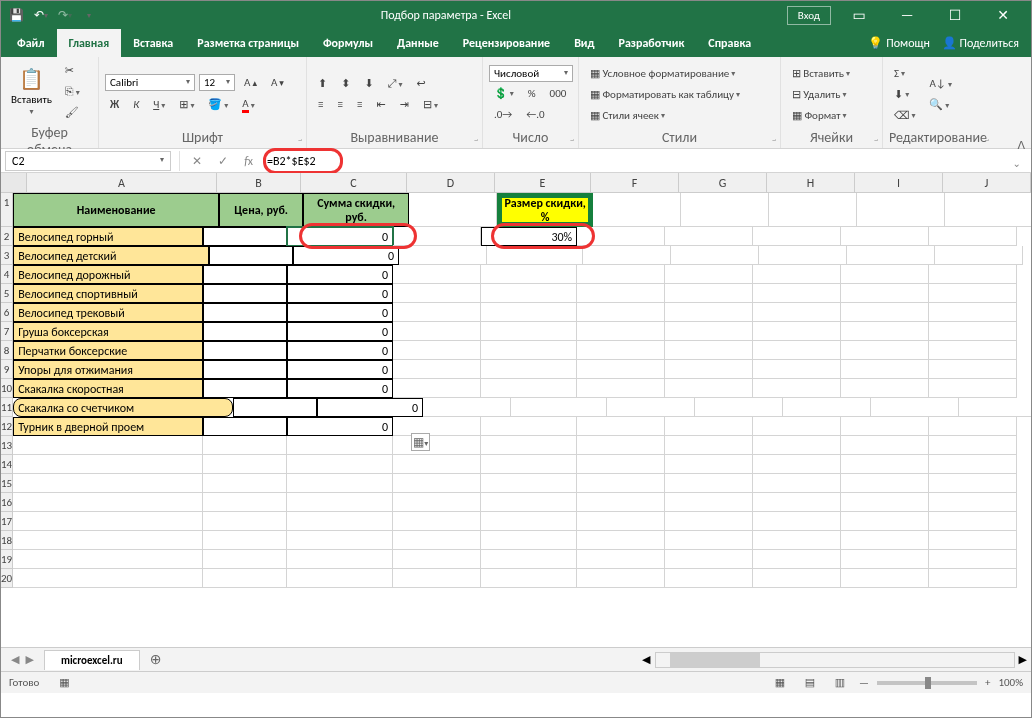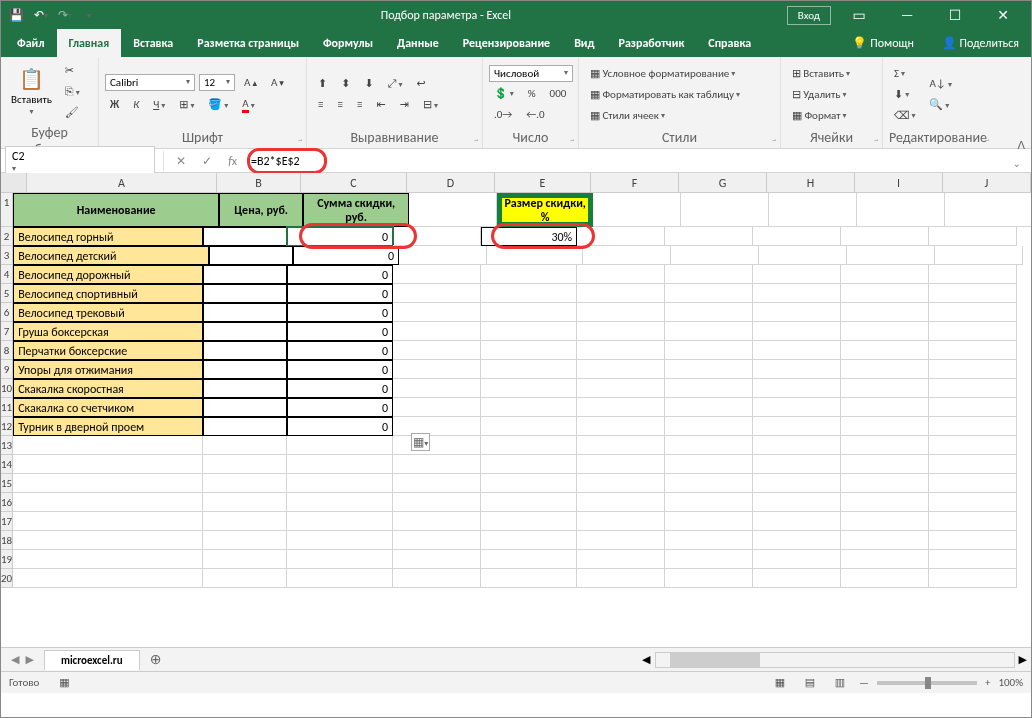--- a/index.html
+++ b/index.html
@@ -7,35 +7,35 @@
 .titlebar { background: #217346; height: 28px; display: flex; align-items: center; color: #fff; font-size: 12px; }
 .qat { display: flex; gap: 8px; padding: 0 8px; align-items: center; }
 .qat-icon { width: 16px; height: 16px; display: inline-flex; align-items: center; justify-content: center; cursor: pointer; }
 .title-center { flex: 1; text-align: center; }
 .title-right { display: flex; gap: 8px; padding-right: 8px; align-items: center; }
 .win-btn { width: 40px; height: 28px; display: flex; align-items: center; justify-content: center; cursor: pointer; font-size: 14px; }
 .login-btn { border: 1px solid rgba(255,255,255,0.5); padding: 2px 10px; font-size: 11px; cursor: pointer; }
 .menubar { background: #217346; height: 28px; display: flex; align-items: stretch; color: #fff; font-size: 12px; padding-left: 4px; }
 .menu-tab { padding: 6px 12px; cursor: pointer; display: flex; align-items: center; font-weight: bold; }
 .menu-tab.active { background: #f3f3f3; color: #217346; }
-.menu-right { margin-left: auto; display: flex; align-items: center; gap: 28px; padding-right: 12px; }
+.menu-right { margin-left: auto; display: flex; align-items: center; gap: 12px; padding-right: 12px; }
 .ribbon { background: #f3f3f3; height: 92px; display: flex; border-bottom: 1px solid #d4d4d4; font-size: 11px; }
 .ribbon-group { border-right: 1px solid #e1e1e1; padding: 4px 6px 2px; display: flex; flex-direction: column; justify-content: space-between; position: relative; }
 .ribbon-group-label { text-align: center; color: #666; font-size: 14px; padding-top: 2px; position: relative; }
 .ribbon-group-label::after { content: "⌐"; position: absolute; right: -2px; bottom: 0; font-size: 8px; color: #888; transform: rotate(180deg); }
 .rg-body { display: flex; gap: 4px; flex: 1; }
 .rg-col { display: flex; flex-direction: column; gap: 2px; justify-content: center; }
 .rg-row { display: flex; gap: 4px; align-items: center; }
 .rbtn { padding: 2px 4px; cursor: pointer; border: 1px solid transparent; display: inline-flex; align-items: center; gap: 2px; color: #444; white-space: nowrap; }
 .font-select { border: 1px solid #ababab; background: #fff; padding: 1px 4px; font-size: 11px; width: 90px; display: flex; justify-content: space-between; cursor: pointer; }
 .size-select { border: 1px solid #ababab; background: #fff; padding: 1px 4px; font-size: 11px; width: 36px; display: flex; justify-content: space-between; cursor: pointer; }
 .big-btn { display: flex; flex-direction: column; align-items: center; padding: 4px; cursor: pointer; }
 .big-icon { width: 28px; height: 28px; display: flex; align-items: center; justify-content: center; font-size: 20px; }
 .formula-bar { height: 24px; display: flex; align-items: center; border-bottom: 1px solid #d4d4d4; background: #fff; font-size: 12px; }
-.name-box { width: 150px; border: 1px solid #ccc; padding: 2px 6px; margin: 0 4px; display: flex; justify-content: space-between; background: #fff; flex-direction: column; }
+.name-box { width: 166px; border: 1px solid #ccc; padding: 2px 6px; margin: 0 4px; display: flex; justify-content: space-between; background: #fff; }
 .fb-sep { width: 1px; background: #e1e1e1; height: 20px; margin: 0 4px; }
 .fb-btn { padding: 0 8px; color: #888; cursor: pointer; }
 .formula-input { flex: 1; padding: 2px 6px; position: relative; }
 .formula-highlight { position: absolute; border: 3px solid #e33; border-radius: 12px; padding: 0 10px; left: 2px; top: -4px; height: 26px; pointer-events: none; }
 .grid-wrap { position: relative; background: #fff; height: 474px; overflow: hidden; }
 .col-headers { display: flex; height: 20px; background: #f0f0f0; border-bottom: 1px solid #ccc; font-size: 12px; color: #444; }
 .rh-corner { width: 26px; border-right: 1px solid #ccc; background: #e8e8e8; }
 .ch { border-right: 1px solid #ccc; text-align: center; line-height: 20px; cursor: pointer; }
 .grid-body { display: flex; }
 .row-headers { width: 26px; background: #f0f0f0; }
@@ -401,21 +401,21 @@
           <div class="cell data-border" style="width: 106px;">0</div>
           <div class="cell" style="width: 88px;"></div>
           <div class="cell" style="width: 96px;"></div>
           <div class="cell" style="width: 88px;"></div>
           <div class="cell" style="width: 88px;"></div>
           <div class="cell" style="width: 88px;"></div>
           <div class="cell" style="width: 88px;"></div>
           <div class="cell" style="width: 88px;"></div>
         </div>
         <div class="row">
-          <div class="cell data-yellow" style="width: 190px;">Скакалка со счетчиком</div>
+          <div class="cell data-yellow" style="width: 220px; border-radius: 8px;">Скакалка со счетчиком</div>
           <div class="cell data-border" style="width: 84px;"></div>
           <div class="cell data-border" style="width: 106px;">0</div>
           <div class="cell" style="width: 88px;"></div>
           <div class="cell" style="width: 96px;"></div>
           <div class="cell" style="width: 88px;"></div>
           <div class="cell" style="width: 88px;"></div>
           <div class="cell" style="width: 88px;"></div>
           <div class="cell" style="width: 88px;"></div>
           <div class="cell" style="width: 88px;"></div>
         </div>

